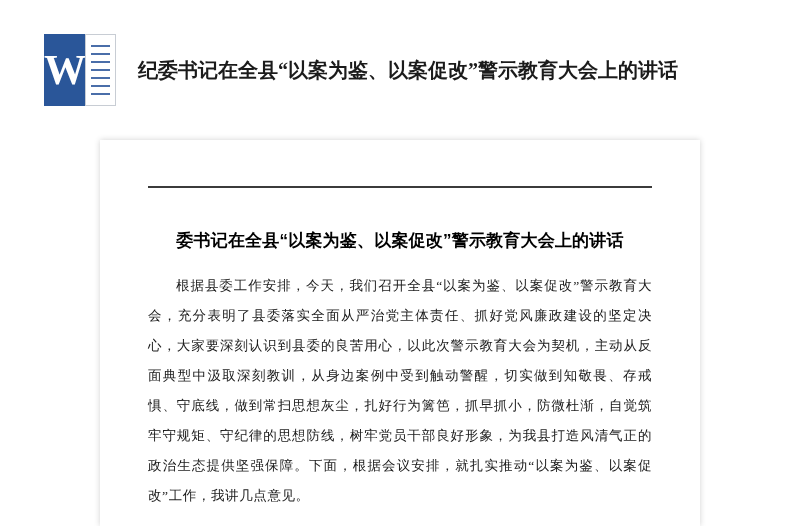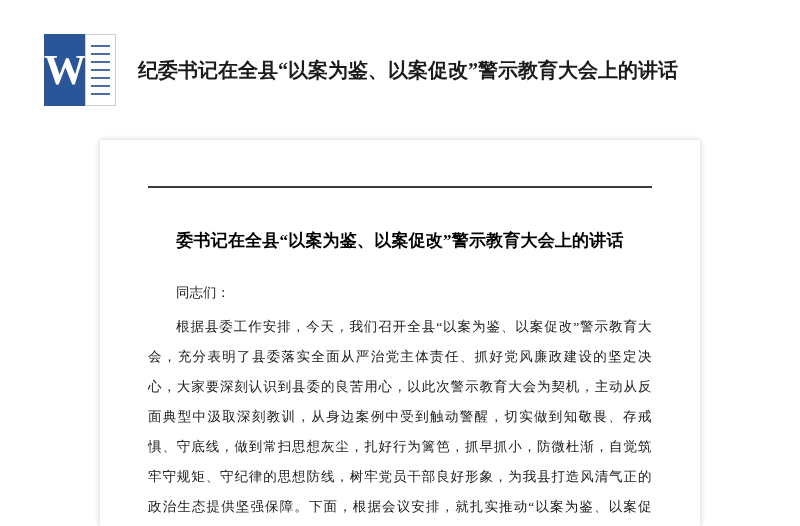--- a/index.html
+++ b/index.html
@@ -100,27 +100,27 @@
     top: 46px;
     width: 504px;
   }
   .doc-rule {
     width: 504px;
     height: 0;
     border-top: 2px solid #3b3b3b;
     margin: 0 0 38px 0;
   }
   .doc-title {
-    font-family: Liberation Serif, serif;
+    font-family: Liberation Sans, sans-serif;
     font-size: 17px;
     font-weight: bold;
     line-height: 30px;
     text-align: center;
     color: #000000;
-    margin: 0 0 22px 0;
+    margin: 0 0 15px 0;
     letter-spacing: 0.2px;
   }
   .doc-salutation {
     font-family: "Liberation Serif", serif;
     font-size: 13.5px;
     line-height: 30px;
     color: #1a1a1a;
     text-indent: 28px;
     margin: 0 0 4px 0;
   }
@@ -154,18 +154,17 @@
         <i style="top:58px"></i>
       </span>
     </span>
     <div class="header-title">纪委书记在全县“以案为鉴、以案促改”警示教育大会上的讲话</div>
   </div>
 
   <div class="doc-sheet">
     <div class="doc-inner">
       <div class="doc-rule"></div>
       <div class="doc-title">委书记在全县“以案为鉴、以案促改”警示教育大会上的讲话</div>
-      <p class="doc-salutation">同志们：</p>
       <p class="doc-para">根据县委工作安排，今天，我们召开全县“以案为鉴、以案促改”警示教育大会，充分表明了县委落实全面从严治党主体责任、抓好党风廉政建设的坚定决心，大家要深刻认识到县委的良苦用心，以此次警示教育大会为契机，主动从反面典型中汲取深刻教训，从身边案例中受到触动警醒，切实做到知敬畏、存戒惧、守底线，做到常扫思想灰尘，扎好行为篱笆，抓早抓小，防微杜渐，自觉筑牢守规矩、守纪律的思想防线，树牢党员干部良好形象，为我县打造风清气正的政治生态提供坚强保障。下面，根据会议安排，就扎实推动“以案为鉴、以案促改”工作，我讲几点意见。</p>
     </div>
   </div>
 
 </div>
 
 </body></html>

